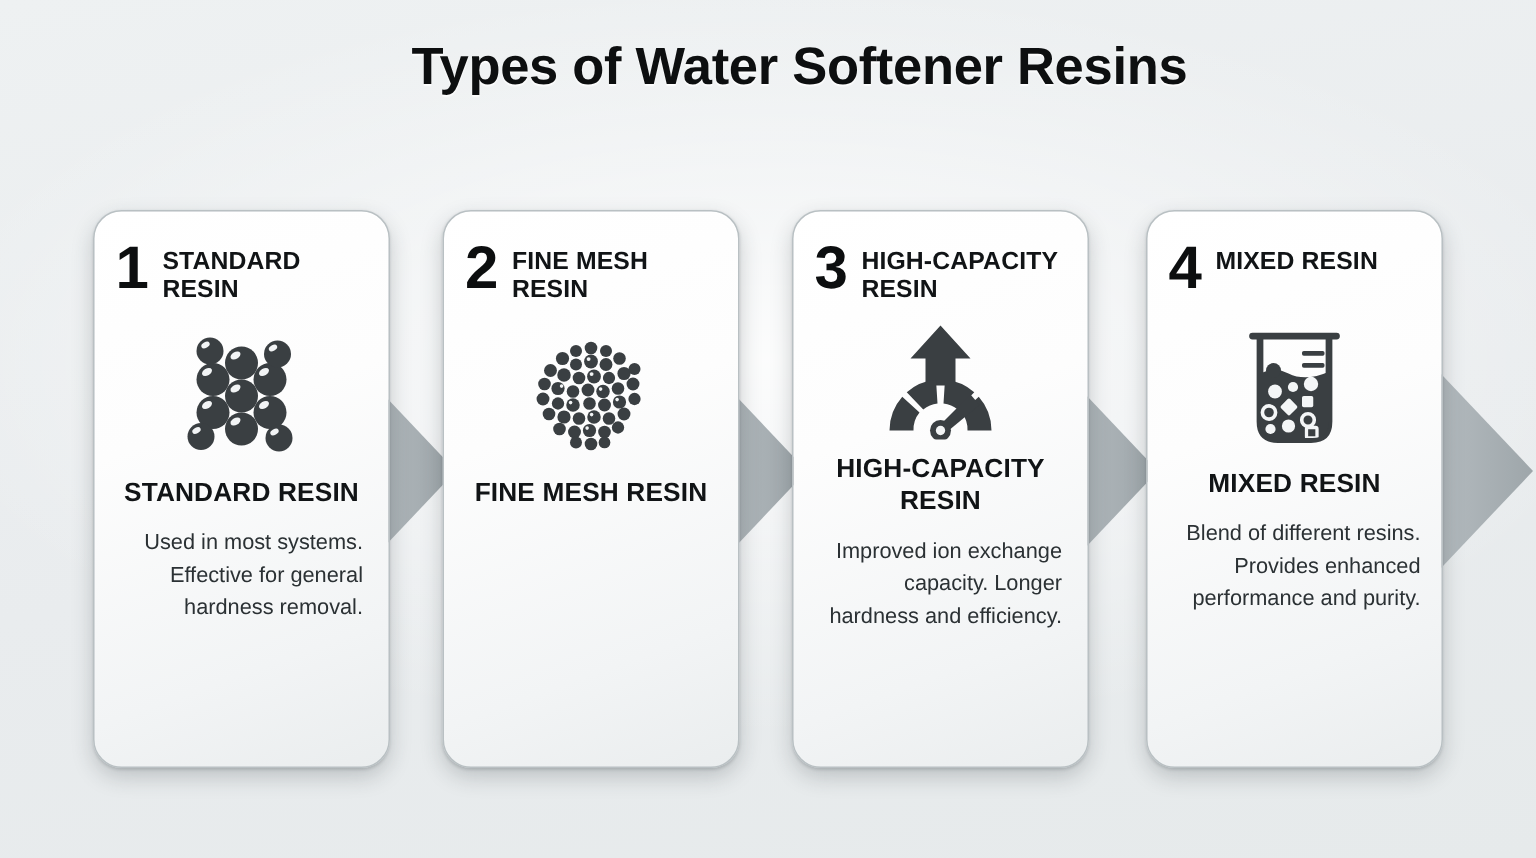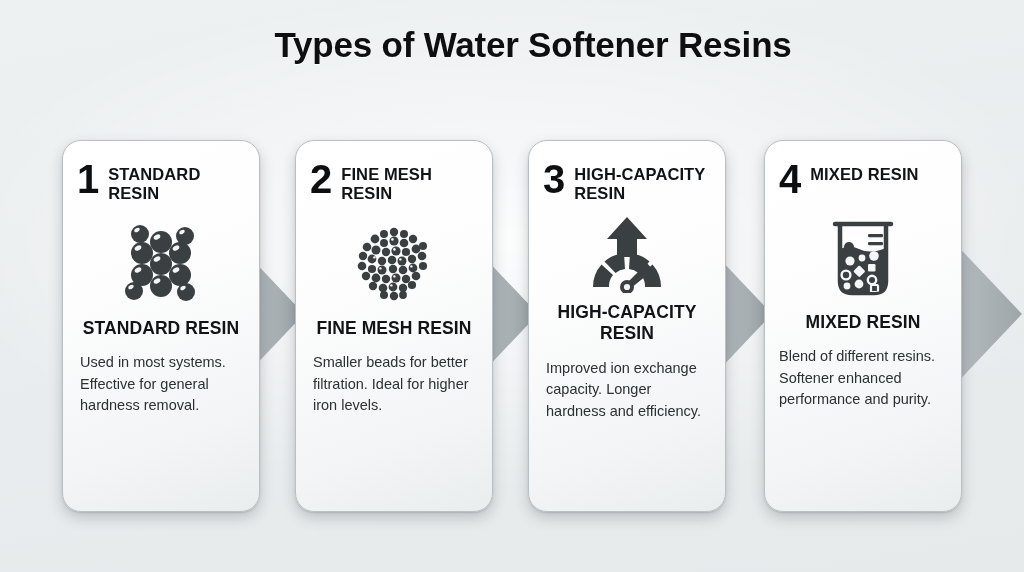--- a/index.html
+++ b/index.html
@@ -117,21 +117,21 @@
     font-size: 17.5px;
     line-height: 1.22;
     font-weight: bold;
     color: #111416;
     padding: 0 8px;
     letter-spacing: 0.1px;
   }
 
   .card-desc {
     margin-top: 13px;
-    text-align: left;
+    text-align: right;
     font-size: 14.5px;
     line-height: 1.48;
     color: #2b3134;
     padding: 0 17px;
   }
   .card-4 .card-desc { padding: 0 14px; }
 
   
   .bead-hl { fill: #f2f4f5; }
 </style>
@@ -289,21 +289,20 @@
           <circle cx="21.4" cy="34.4" r="1.2"></circle>
             <circle cx="47.4" cy="36.4" r="1.2"></circle>
           <circle cx="27.4" cy="45.4" r="1.2"></circle>
             <circle cx="58.4" cy="43.4" r="1.2"></circle>
           <circle cx="41.4" cy="53.4" r="1.2"></circle>
             <circle cx="38.4" cy="62.4" r="1.2"></circle>
         </g>
       </svg>
     </div>
     <div class="card-title">FINE MESH RESIN</div>
-    <div class="card-desc">Smaller beads for better filtration. Ideal for higher iron levels.</div>
   </div>
 
   <div class="card card-3">
     <div class="card-head">
       <div class="card-num">3</div>
       <div class="card-kicker">HIGH-CAPACITY RESIN</div>
     </div>
     <div class="card-icon" style="height:82px; margin-top:8px;">
       <svg width="80" height="80" viewBox="0 0 80 80" xmlns="http://www.w3.org/2000/svg">
         <g fill="#3a3f42">
@@ -356,16 +355,16 @@
           <rect x="30" y="51" width="8.6" height="8.6" rx="1.2" fill="#f4f6f7" transform="rotate(45 34.3 55.3)"></rect>
           <circle cx="21" cy="59" r="4.4" fill="none" stroke="#f4f6f7" stroke-width="2.4"></circle>
           <circle cx="34" cy="68" r="4.4" fill="#f4f6f7"></circle>
           <circle cx="47" cy="64" r="4.2" fill="none" stroke="#f4f6f7" stroke-width="2.4"></circle>
           <rect x="46" y="69" width="7" height="7" rx="1" fill="none" stroke="#f4f6f7" stroke-width="2.2"></rect>
           <circle cx="22" cy="70" r="3.4" fill="#f4f6f7"></circle>
         </g>
       </svg>
     </div>
     <div class="card-title">MIXED RESIN</div>
-    <div class="card-desc">Blend of different resins. Softener enhanced performance and purity.</div>
+    <div class="card-desc">Blend of different resins. Provides enhanced performance and purity.</div>
   </div>
 
 </div>
 
 </body></html>

